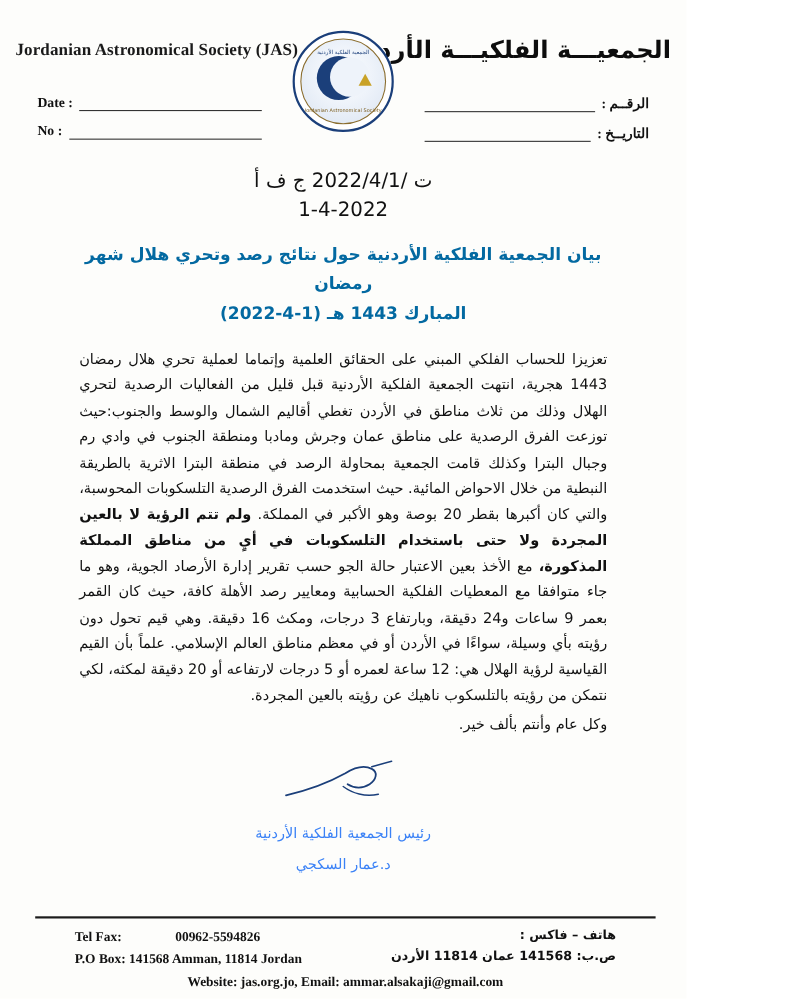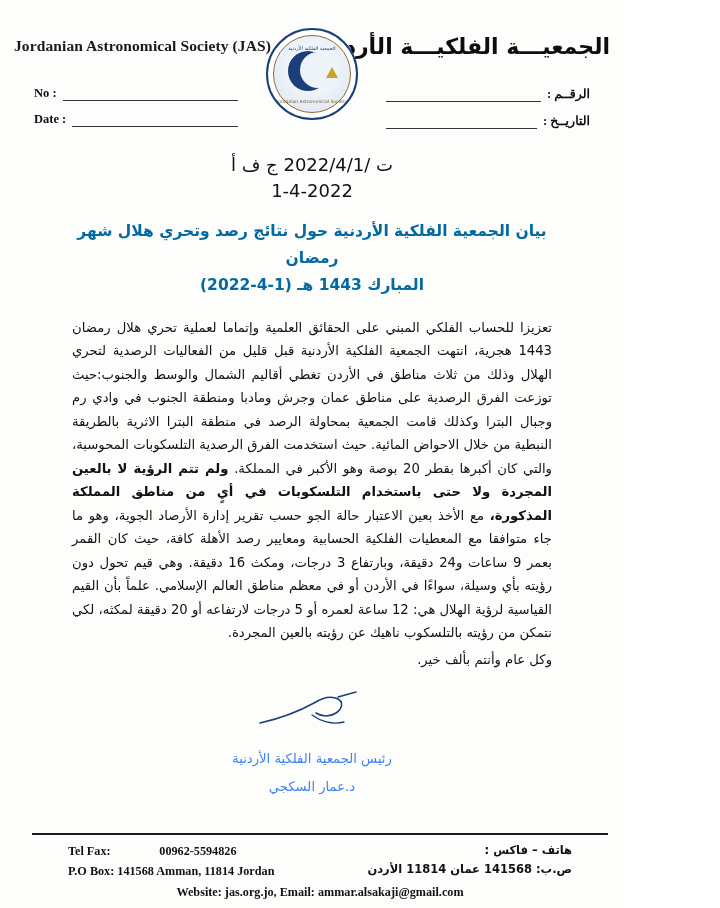--- a/index.html
+++ b/index.html
@@ -219,21 +219,21 @@
     font-family: "DejaVu Sans", sans-serif;
     font-size: 13.2px;
     line-height: 2.1;
     color: #3b82f6;
   }
 
   
   .footer {
     position: absolute;
     left: 24px;
-    right: 8px;
+    right: 20px;
     bottom: 8px;
   }
   .footer-rule {
     border-top: 2px solid #1b1b1b;
     margin: 0 8px 6px 8px;
   }
   .footer-grid {
     display: flex;
     justify-content: space-between;
     padding: 0 44px;
@@ -276,25 +276,25 @@
           <div class="logo-star"></div>
         </div>
         <div class="logo-text-bottom">Jordanian Astronomical Society</div>
       </div>
     </div>
   </div>
 
   <div class="meta">
     <div class="meta-left">
       <div class="meta-row">
+        <span class="meta-label">Date :</span>
+        <span class="meta-rule"></span>
+      </div>
+      <div class="meta-row">
         <span class="meta-label">No :</span>
-        <span class="meta-rule"></span>
-      </div>
-      <div class="meta-row">
-        <span class="meta-label">Date :</span>
         <span class="meta-rule"></span>
       </div>
     </div>
     <div class="meta-right">
       <div class="meta-row">
         <span class="meta-label">الرقــم :</span>
         <span class="meta-rule"></span>
       </div>
       <div class="meta-row">
         <span class="meta-label">التاريــخ :</span>

